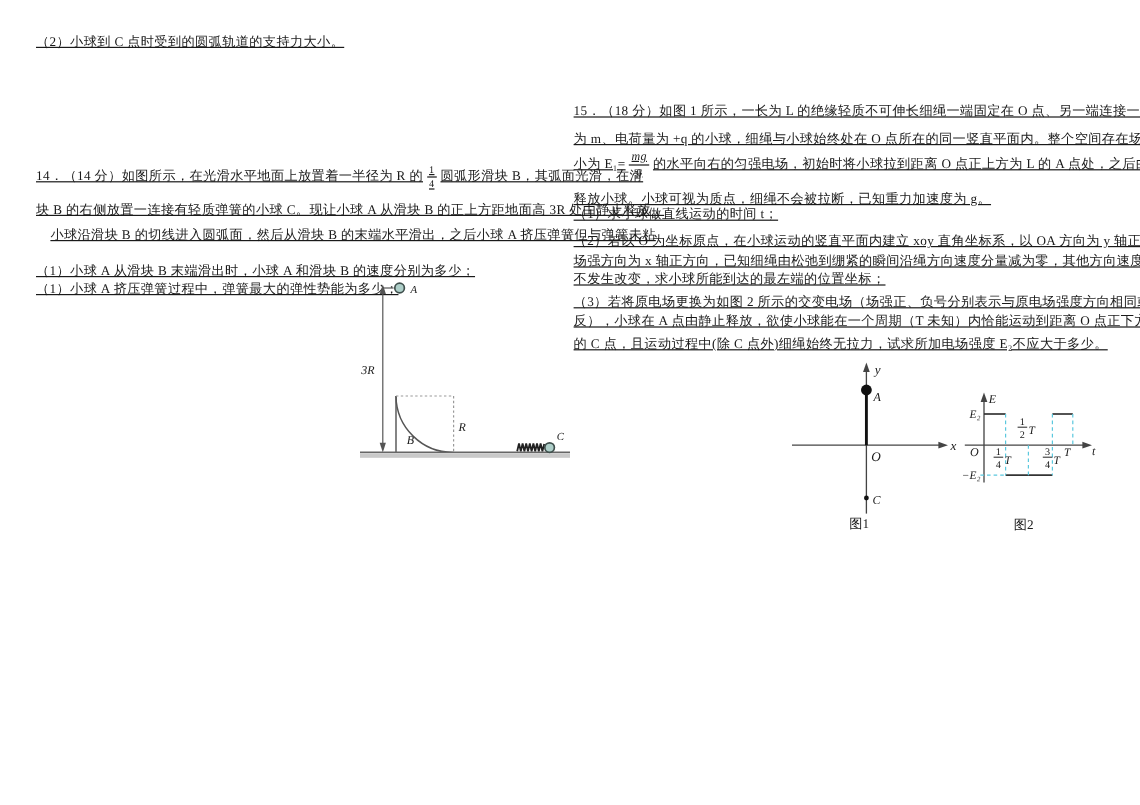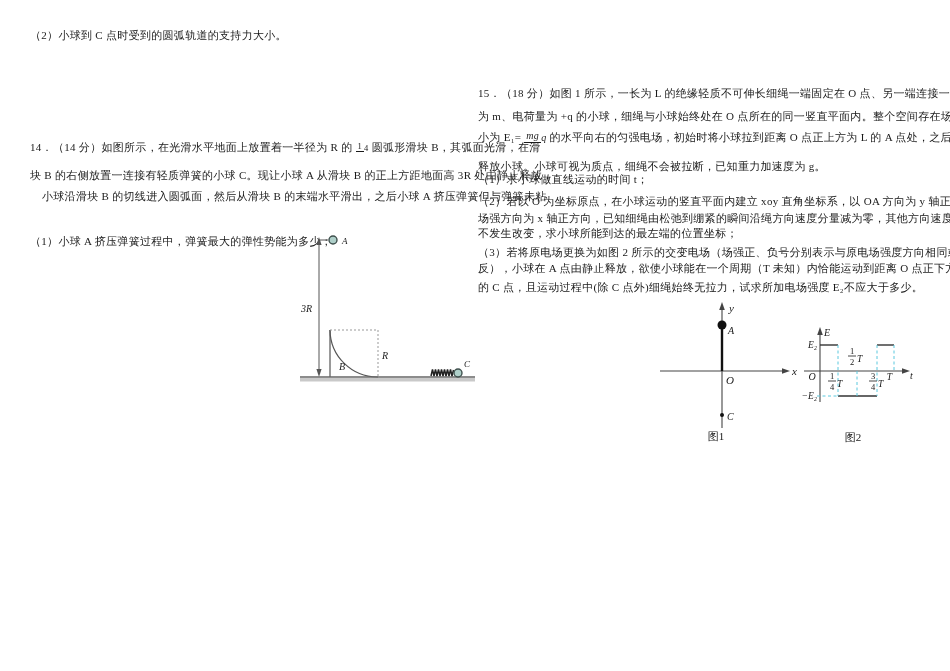--- a/index.html
+++ b/index.html
@@ -1,22 +1,22 @@
 <!DOCTYPE html>
 <html><head>
 <meta charset="utf-8">
 <style>
   html,body{margin:0;padding:0;background:#e8e8e8;}
   .page{position:relative;width:950px;height:671px;background:#ffffff;overflow:hidden;
         font-family:"Liberation Serif","DejaVu Serif",serif;color:#1a1a1a;}
-  .line{position:absolute;font-size:11px;line-height:14px;white-space:nowrap;letter-spacing:.3px;}
+  .line{position:absolute;font-size:11px;line-height:14px;white-space:nowrap;letter-spacing:.3px;text-decoration:underline;}
   .lcol{left:30px;}
   .rcol{left:478px;}
   .flexline{display:flex;align-items:center;}
-  .frac{display:inline-flex;flex-direction:row;align-items:flex-end;line-height:1;margin:0 3px;}
+  .frac{display:inline-flex;flex-direction:column;align-items:center;line-height:1;margin:0 3px;}
   .frac .fn{font-size:8.5px;border-bottom:1px solid #1a1a1a;padding:0 2px 1px 2px;text-align:center;}
   .frac .fd{font-size:8.5px;padding-top:1px;text-align:center;}
   .frac.math .fn,.frac.math .fd{font-style:italic;font-size:10px;}
   svg{position:absolute;overflow:visible;}
   svg text{font-family:"Liberation Serif","DejaVu Serif",serif;fill:#1a1a1a;}
 </style>
 </head>
 <body>
 
 <div class="page">
@@ -26,20 +26,21 @@
   <div class="line lcol flexline" style="top:136px;height:22px;">
     <span>14．（14 分）如图所示，在光滑水平地面上放置着一半径为 R 的</span>
     <span class="frac">
       <span class="fn">1</span>
       <span class="fd">4</span>
     </span>
     <span>圆弧形滑块 B，其弧面光滑，在滑</span>
   </div>
   <div class="line lcol" style="top:168px;">块 B 的右侧放置一连接有轻质弹簧的小球 C。现让小球 A 从滑块 B 的正上方距地面高 3R 处由静止释放，</div>
   <div class="line lcol" style="top:189px;margin-left:12px;">小球沿滑块 B 的切线进入圆弧面，然后从滑块 B 的末端水平滑出，之后小球 A 挤压弹簧但与弹簧未粘</div>
+  <div class="line lcol" style="top:219px;">（1）小球 A 从滑块 B 末端滑出时，小球 A 和滑块 B 的速度分别为多少；</div>
   <div class="line lcol" style="top:234px;">（1）小球 A 挤压弹簧过程中，弹簧最大的弹性势能为多少；</div>
 
   <svg style="left:295px;top:228px;" width="190" height="172" viewBox="0 0 190 172">
 
     <line x1="24" y1="14" x2="24" y2="144" stroke="#555" stroke-width="1"></line>
     <polygon points="24,9 21.4,17 26.6,17" fill="#555"></polygon>
     <polygon points="24,149 21.4,141 26.6,141" fill="#555"></polygon>
     <line x1="24" y1="12" x2="33" y2="12" stroke="#555" stroke-width="1"></line>
     <text x="6" y="84" font-size="10" font-style="italic">3R</text>
 

